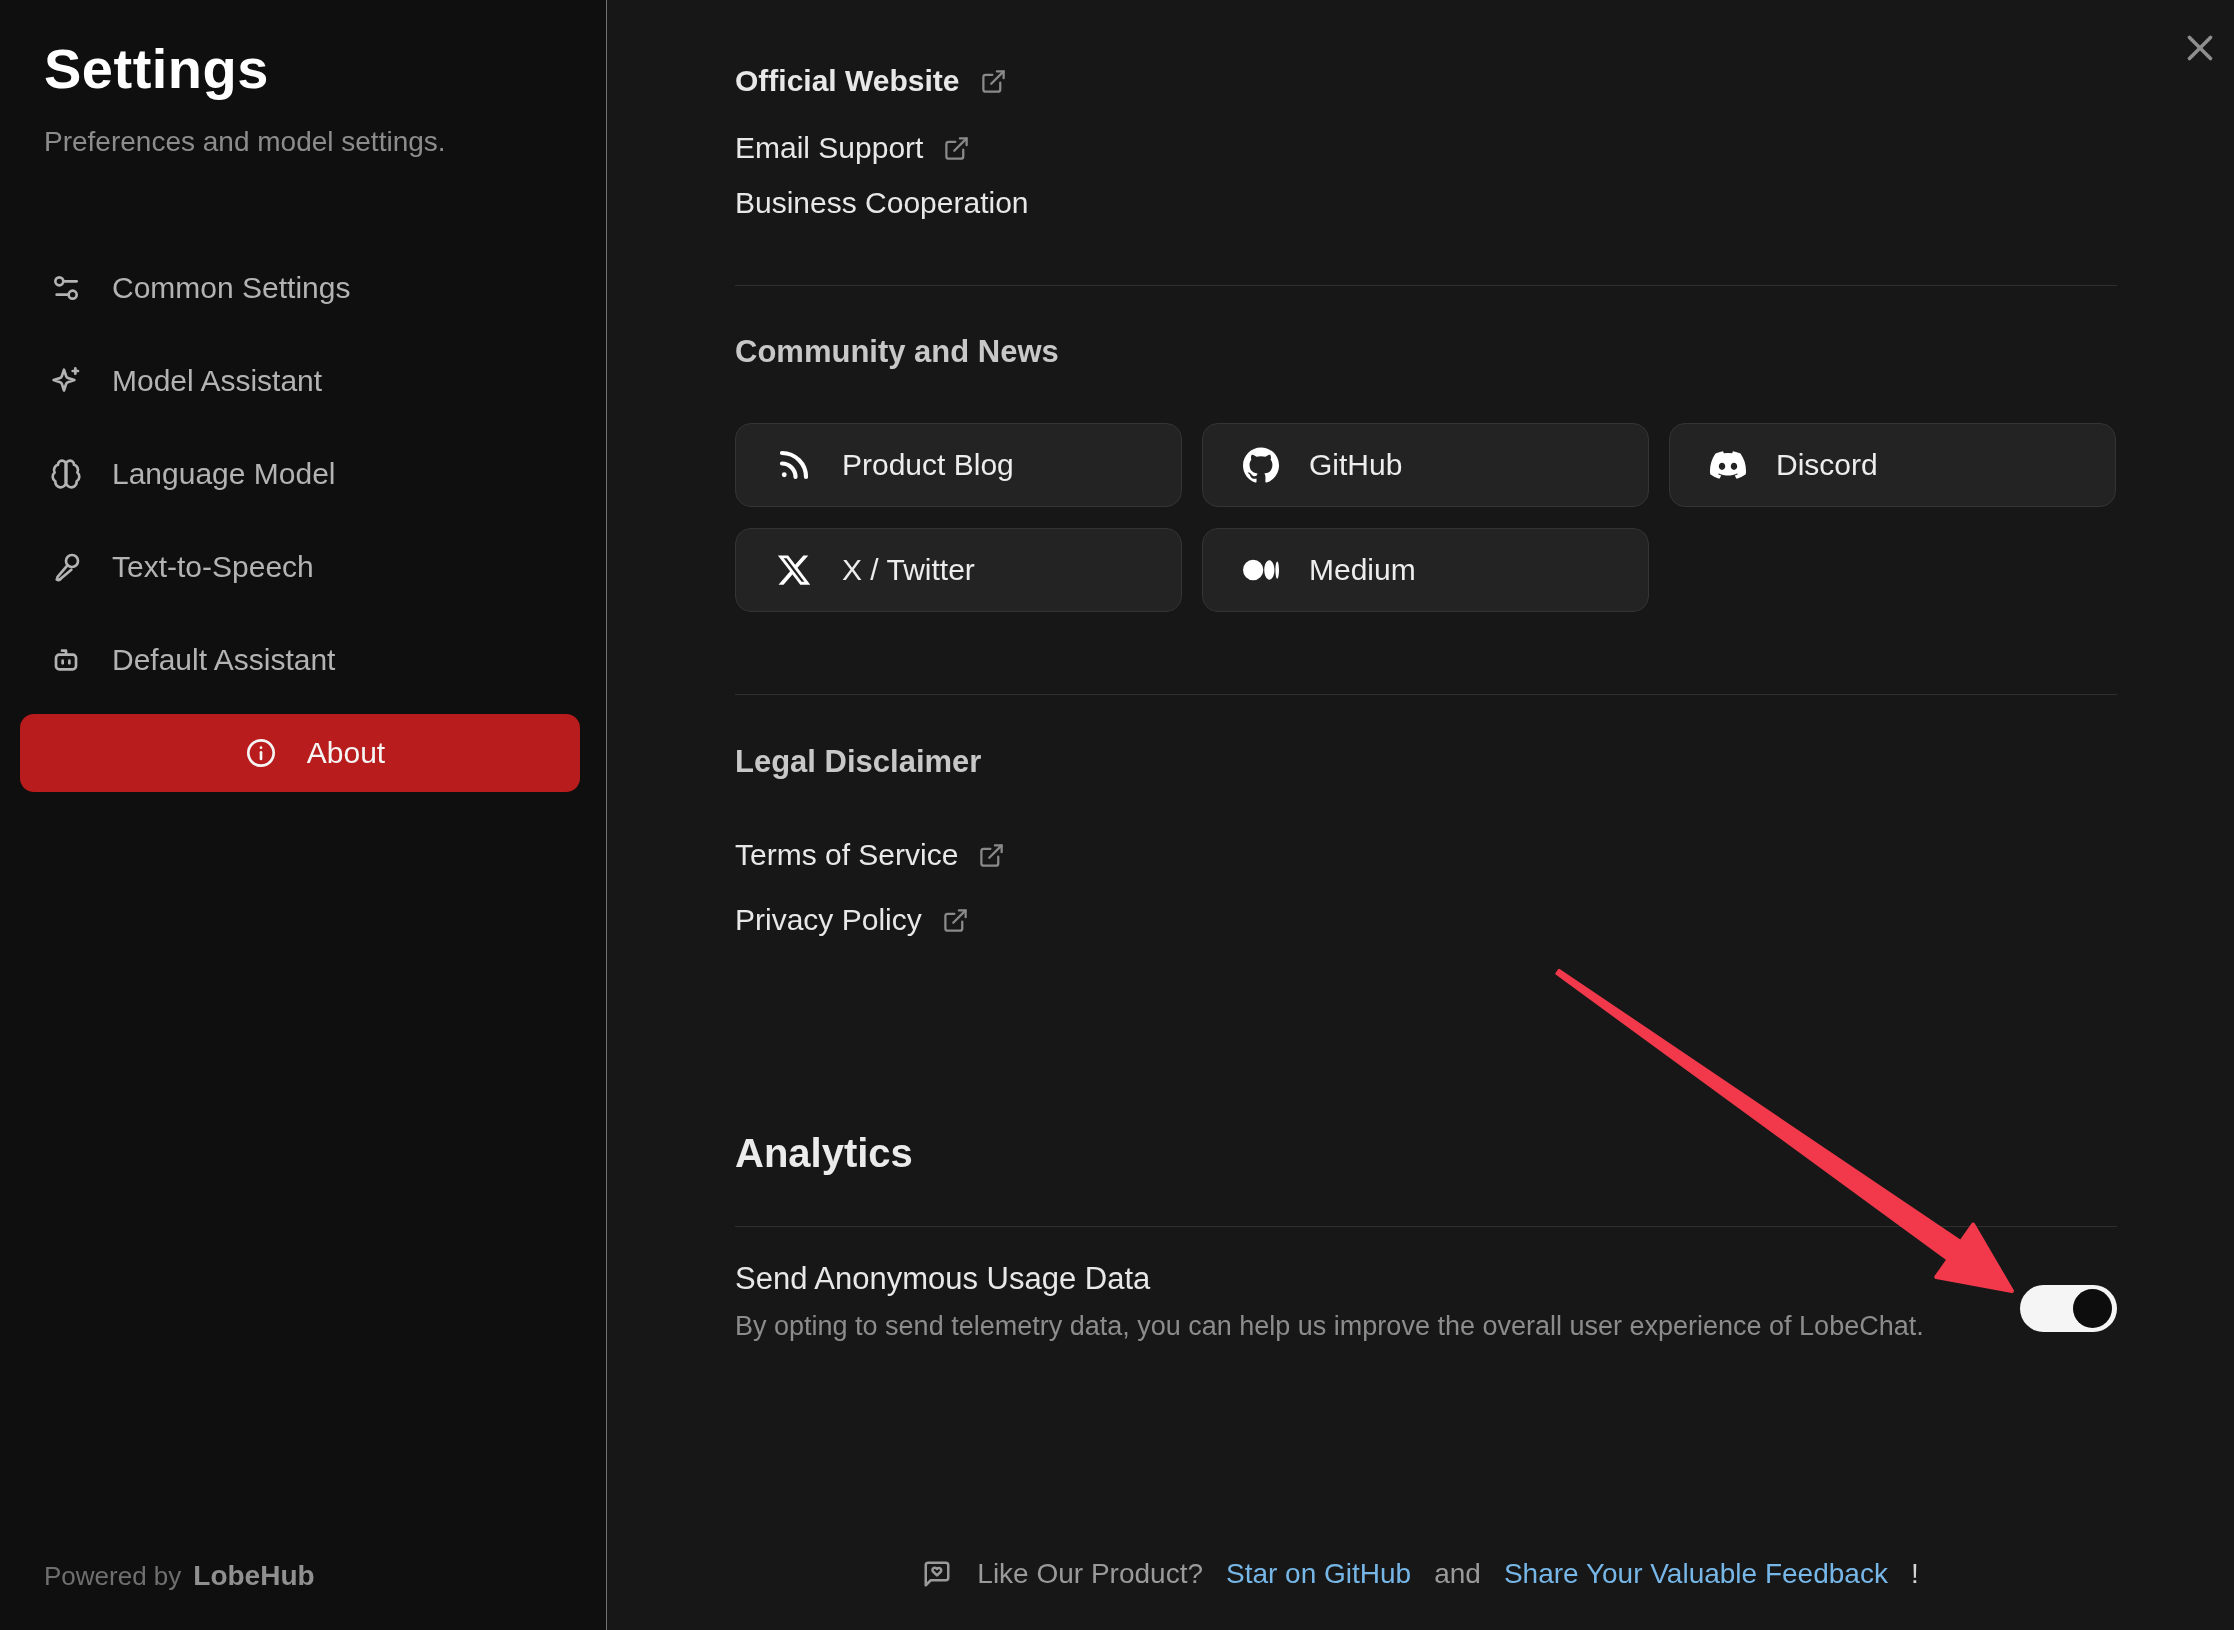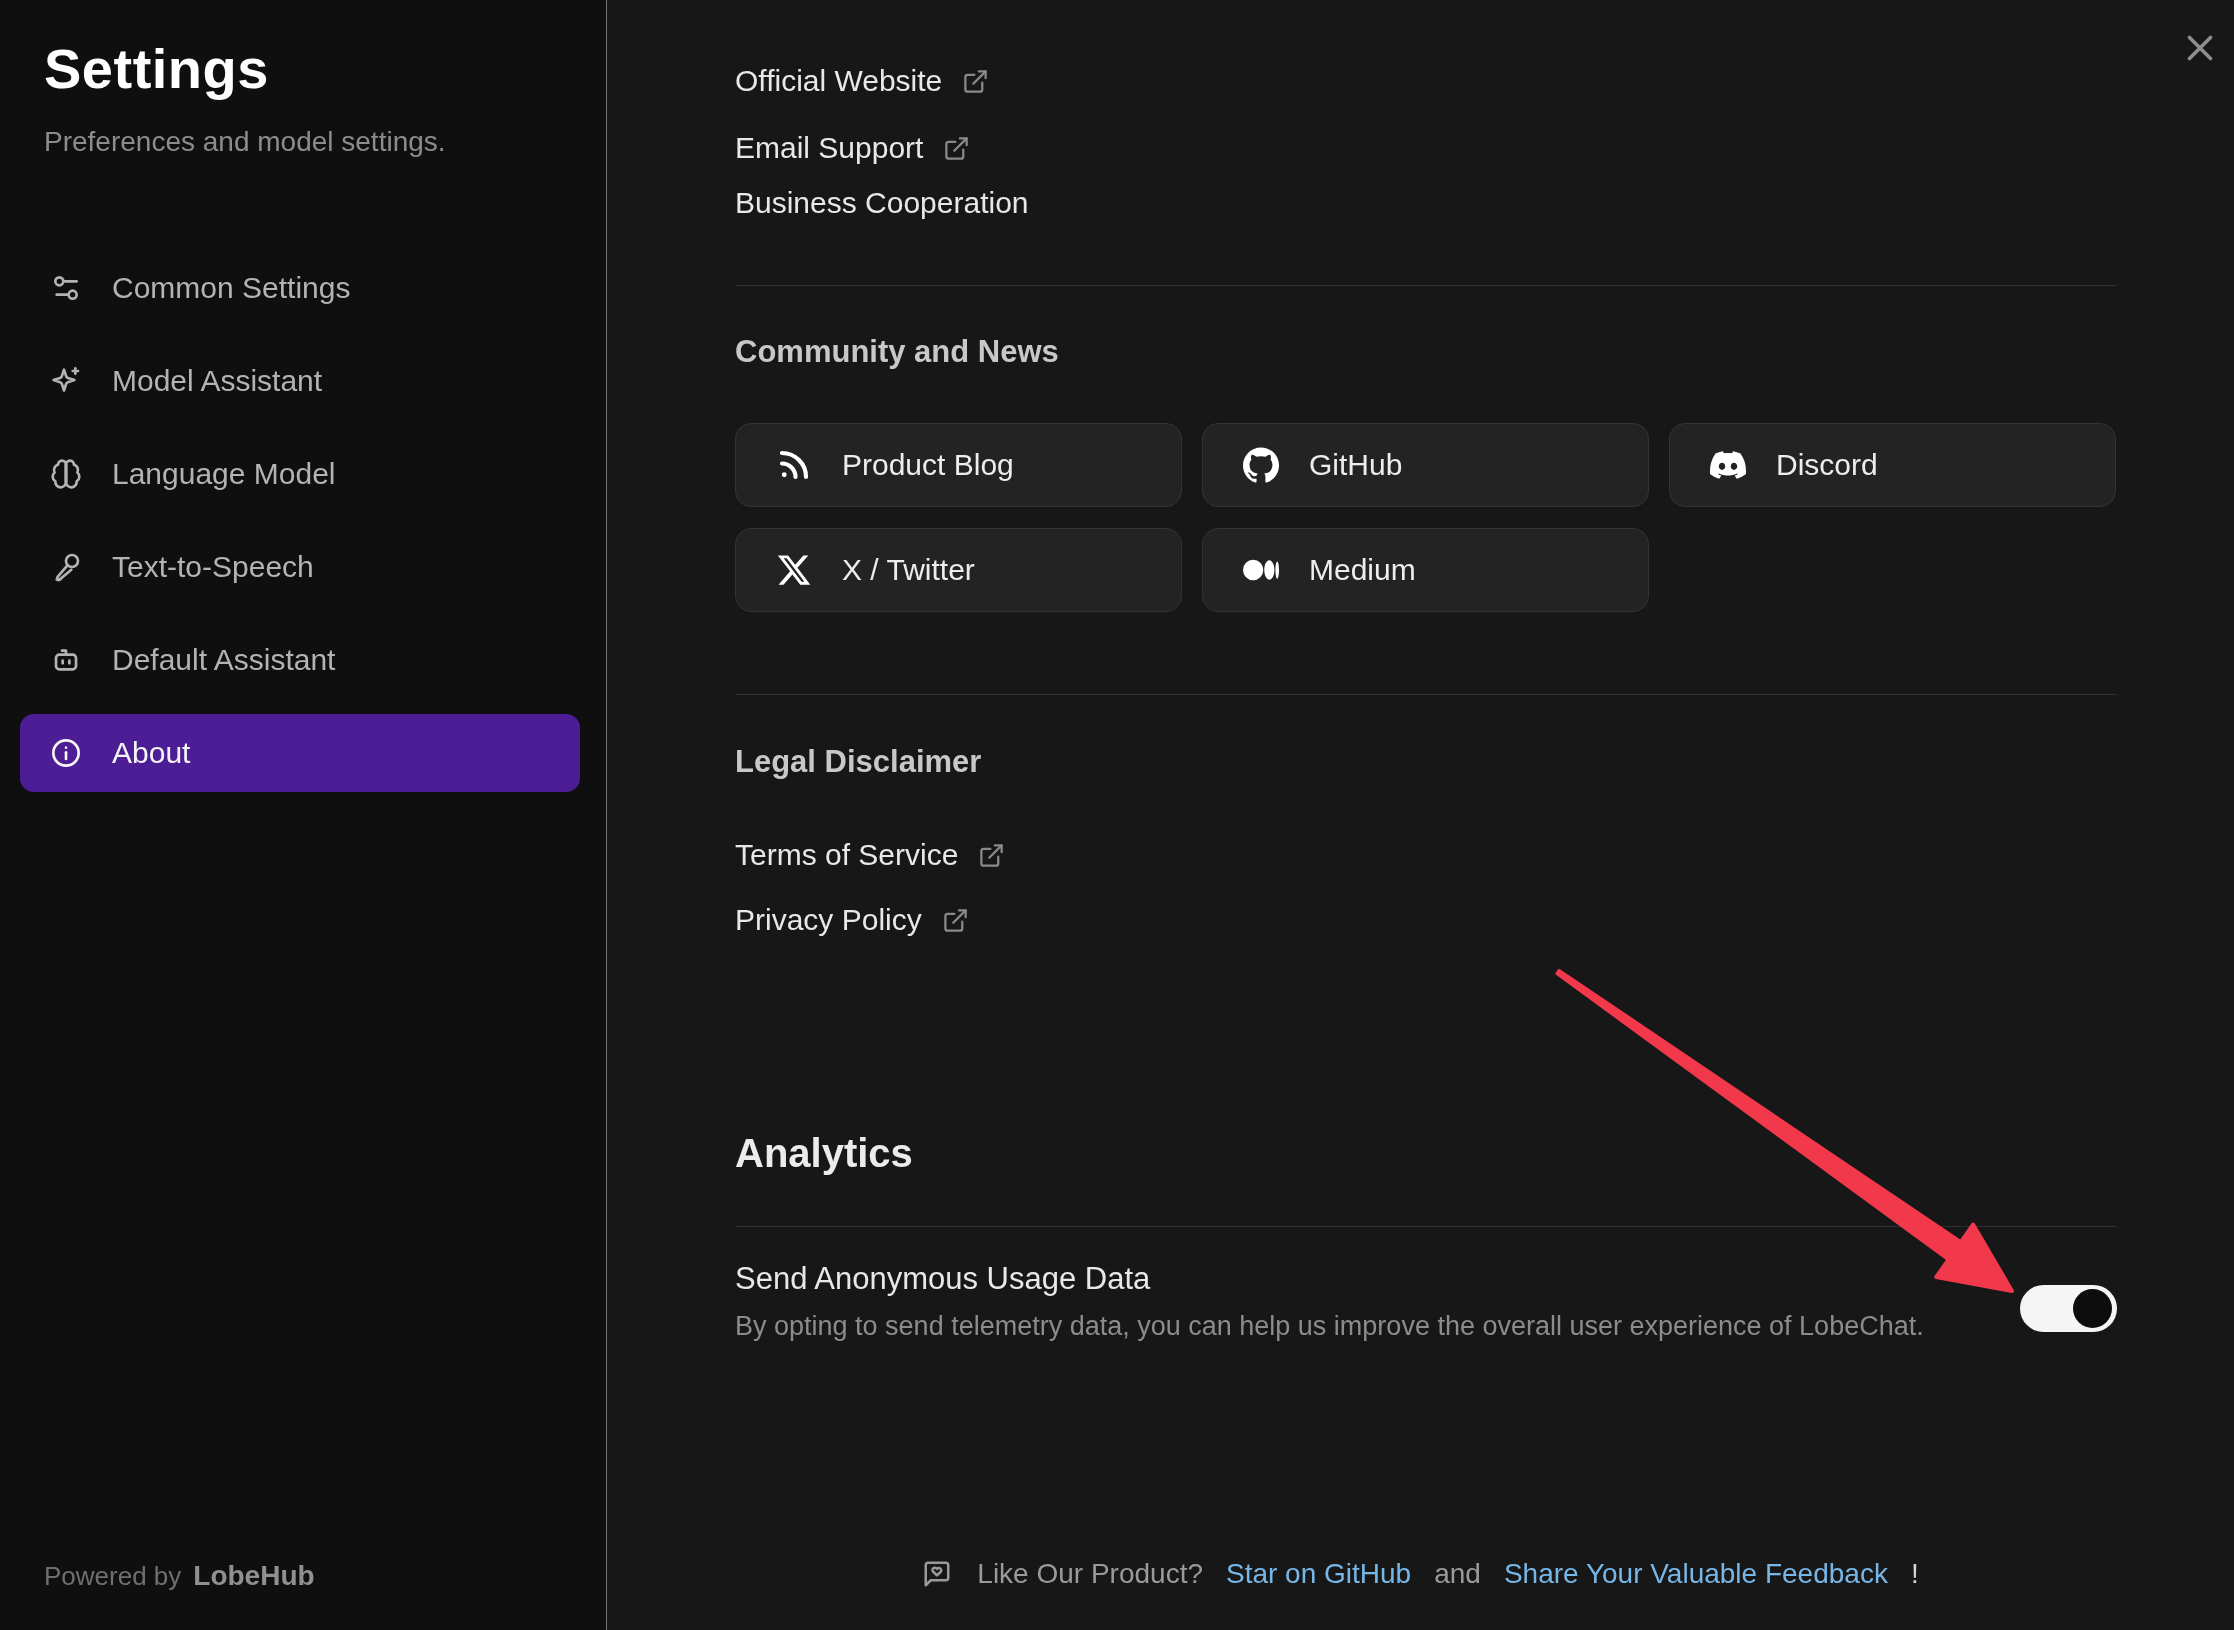--- a/index.html
+++ b/index.html
@@ -23,21 +23,21 @@
     position:absolute; left:44px; top:126px;
     font-size:28px; color:#8c8c8c;
   }
   .nav { position:absolute; left:20px; top:249px; width:560px; }
   .nav-item {
     display:flex; align-items:center; height:78px; margin-bottom:15px;
     padding-left:30px; border-radius:14px; cursor:pointer;
     color:#b3b3b3; font-size:30px;
   }
   .nav-item .nicon { width:32px; height:32px; margin-right:30px; flex:0 0 32px; display:block; }
-  .nav-item.active { background:#4c1d95; color:#f5f5f5; }
+  .nav-item.active { background:#b91c1c; color:#f5f5f5;justify-content:center; }
   .powered {
     position:absolute; left:44px; top:1560px; font-size:26px; color:#6f6f6f;
     display:flex; align-items:baseline; gap:12px;
   }
   .powered .brand { font-size:28px; font-weight:700; color:#909090; }
   
   .main {
     position:absolute; left:607px; top:0; width:1627px; height:1630px;
     overflow:hidden;
   }
@@ -169,21 +169,21 @@
 
   <div class="close-btn">
     <svg viewBox="0 0 24 24" fill="none" stroke="#8f8f8f" stroke-width="2.4" stroke-linecap="round">
         <path d="M5 5l14 14"></path>
         <path d="M19 5 5 19"></path>
       </svg>
   </div>
 
   <div class="clipped-heading">Contact Us</div>
 
-  <div class="link-row" style="top:61px;">
+  <div class="link-row" style="top:61px;font-weight:bold;">
     <span class="ltext">Official Website</span>
     <svg class="ext" viewBox="0 0 24 24" fill="none" stroke="#8a8a8a" stroke-width="2" stroke-linecap="round" stroke-linejoin="round">
         <path d="M15 3h6v6"></path>
         <path d="M10 14 21 3"></path>
         <path d="M18 13v6a2 2 0 0 1-2 2H5a2 2 0 0 1-2-2V8a2 2 0 0 1 2-2h6"></path>
       </svg>
   </div>
   <div class="link-row" style="top:128px;">
     <span class="ltext">Email Support</span>
     <svg class="ext" viewBox="0 0 24 24" fill="none" stroke="#8a8a8a" stroke-width="2" stroke-linecap="round" stroke-linejoin="round">

